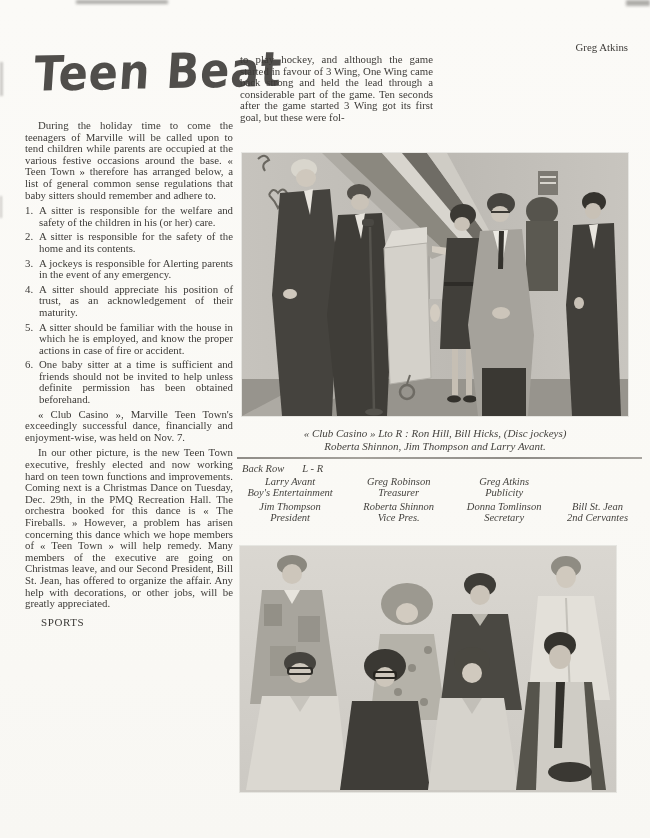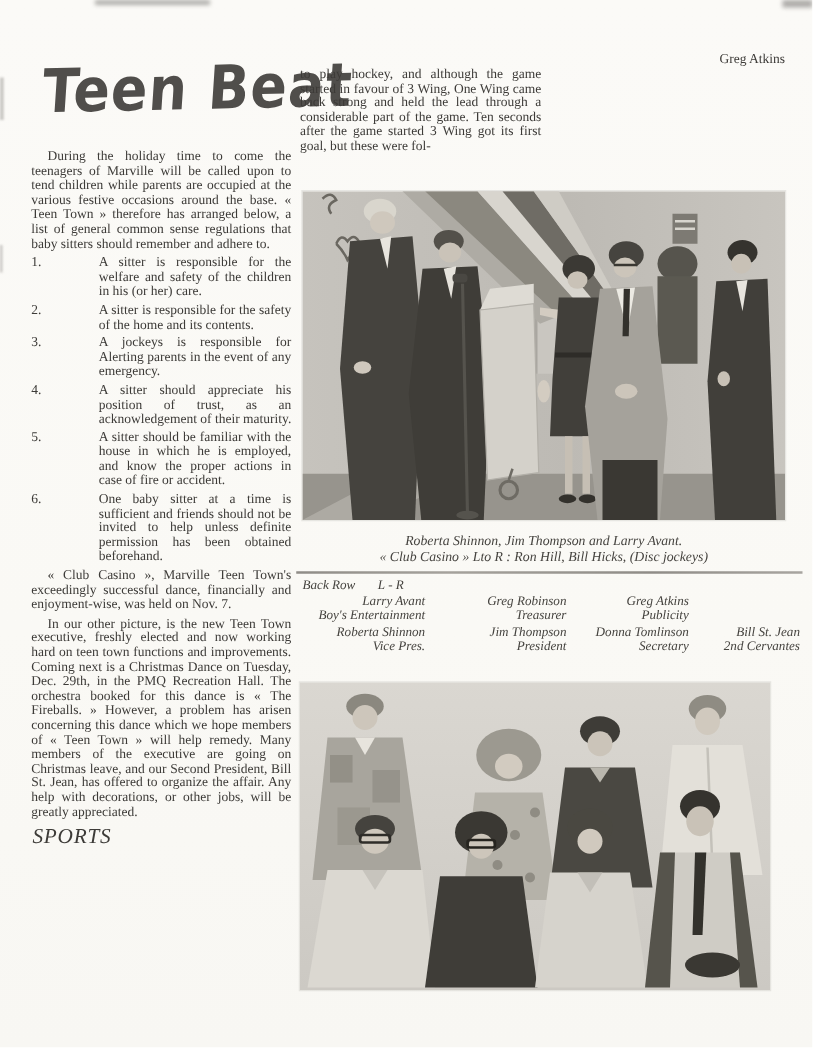--- a/index.html
+++ b/index.html
@@ -22,23 +22,23 @@
 
   .col{position:absolute; font-size:10.8px; line-height:11.6px; text-align:justify;}
   .col p{margin:0 0 4px 0; text-indent:13px;}
   .col p.noindent{text-indent:0;}
   #col1{left:25px; top:120px; width:208px;}
   #col2{left:240px; top:54px;  width:193px;}
   #col3{left:437px; top:54px;  width:193px;}
 
   .rule-item{display:flex; margin:0 0 3px 0;}
   .rule-num{flex:0 0 14px;}
-  .rule-text{flex:1; text-align:justify;margin-left:40px;}
-
-  .sports-head{margin:7px 0 4px 1px; letter-spacing:.6px; font-size:17px;font-style:italic;}
+  .rule-text{flex:1; text-align:justify;}
+
+  .sports-head{margin:7px 0 4px 16px; letter-spacing:.6px; font-size:11px;}
 
   .byline{text-align:right; margin-top:-11.6px; padding-right:2px;}
 
   .photo{position:absolute; box-shadow:0 0 0 1px rgba(120,118,112,.15);}
   #photo1{left:242px; top:153px; width:386px; height:263px;}
   #photo2{left:240px; top:546px; width:376px; height:246px;}
 
   .caption{
     position:absolute; left:240px; top:427px; width:390px;
     font-style:italic; font-size:11px; line-height:13px; text-align:center;
@@ -47,21 +47,21 @@
   .caption-rule{position:absolute; left:237px; top:457px; width:405px; height:2px;
     background:linear-gradient(90deg,#8f8c87,#a5a29c 30%,#8f8c87 70%,#a8a5a0);}
 
   .exec{
     position:absolute; left:240px; top:462px; width:400px;
     font-style:italic; font-size:10.5px; line-height:11.5px; color:#45433f;
   }
   .exec-rowlabel{margin:1px 0 1px 2px;}
   .exec-rowlabel .lr{margin-left:18px;}
   .exec-grid{display:grid; grid-template-columns:1.12fr 1.22fr 1.05fr .95fr; column-gap:4px; margin-bottom:2px;}
-  .exec-cell{text-align:right;}
+  .exec-cell{text-align:center;}
   .exec-name{white-space:nowrap;}
   .exec-role{white-space:nowrap;}
 </style>
 </head>
 <body>
 
 <div class="page">
 
   <div class="smudge" style="left:76px; top:0; width:92px; height:4px;"></div>
   <div class="smudge" style="left:626px; top:0; width:24px; height:6px;"></div>
@@ -202,22 +202,22 @@
     <g>
       <ellipse cx="352" cy="49" rx="12" ry="10" fill="#35332e"></ellipse>
       <ellipse cx="351" cy="58" rx="8" ry="8" fill="#c8c1b6"></ellipse>
       <path d="M331,72 L372,70 L379,263 L330,263 L324,152 Z" fill="#413f3a"></path>
       <polygon points="347,72 356,71 352,96" fill="#e8e5de"></polygon>
       <ellipse cx="337" cy="150" rx="5" ry="6" fill="#c8c1b6"></ellipse>
     </g>
   </svg>
 
   <div class="caption">
+    <div>« Club Casino » Lto R : Ron Hill, Bill Hicks, (Disc jockeys)</div>
     <div>Roberta Shinnon, Jim Thompson and Larry Avant.</div>
-    <div>« Club Casino » Lto R : Ron Hill, Bill Hicks, (Disc jockeys)</div>
   </div>
   <div class="caption-rule"></div>
 
   <div class="exec">
     <div class="exec-rowlabel">
       <span>Back Row</span><span class="lr">L - R</span>
     </div>
     <div class="exec-grid">
       <div class="exec-cell">
         <div class="exec-name">Larry Avant</div>
@@ -227,26 +227,26 @@
         <div class="exec-name">Greg Robinson</div>
         <div class="exec-role">Treasurer</div>
       </div>
       <div class="exec-cell">
         <div class="exec-name">Greg Atkins</div>
         <div class="exec-role">Publicity</div>
       </div>
     </div>
     <div class="exec-grid">
       <div class="exec-cell">
+        <div class="exec-name">Jim Thompson</div>
+        <div class="exec-role">President</div>
+      </div>
+      <div class="exec-cell">
         <div class="exec-name">Roberta Shinnon</div>
         <div class="exec-role">Vice Pres.</div>
-      </div>
-      <div class="exec-cell">
-        <div class="exec-name">Jim Thompson</div>
-        <div class="exec-role">President</div>
       </div>
       <div class="exec-cell">
         <div class="exec-name">Donna Tomlinson</div>
         <div class="exec-role">Secretary</div>
       </div>
       <div class="exec-cell">
         <div class="exec-name">Bill St. Jean</div>
         <div class="exec-role">2nd Cervantes</div>
       </div>
     </div>

